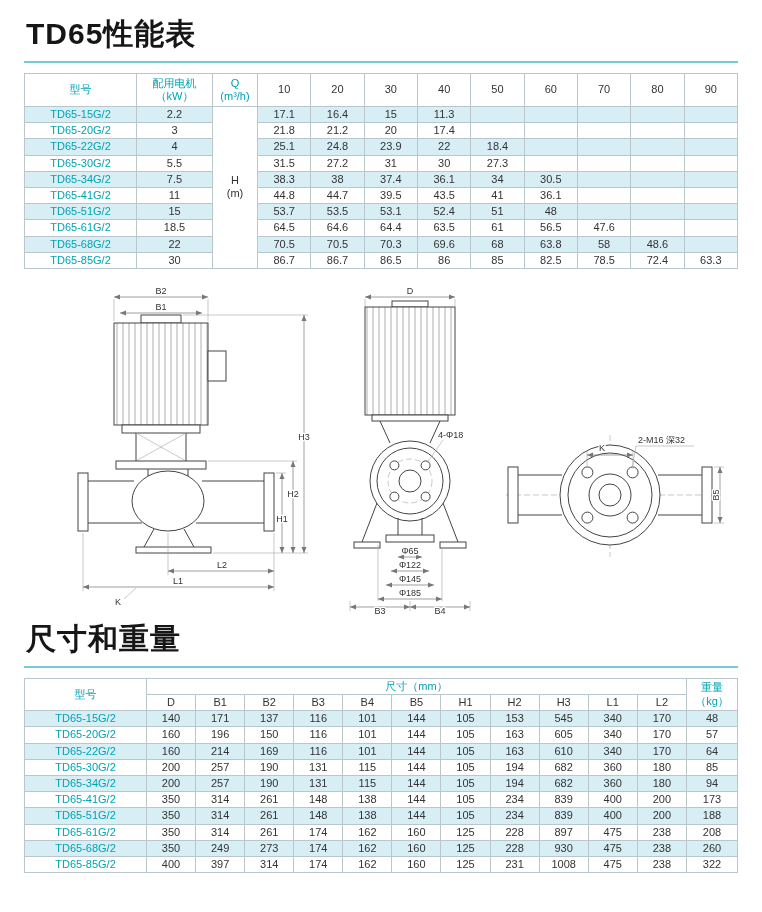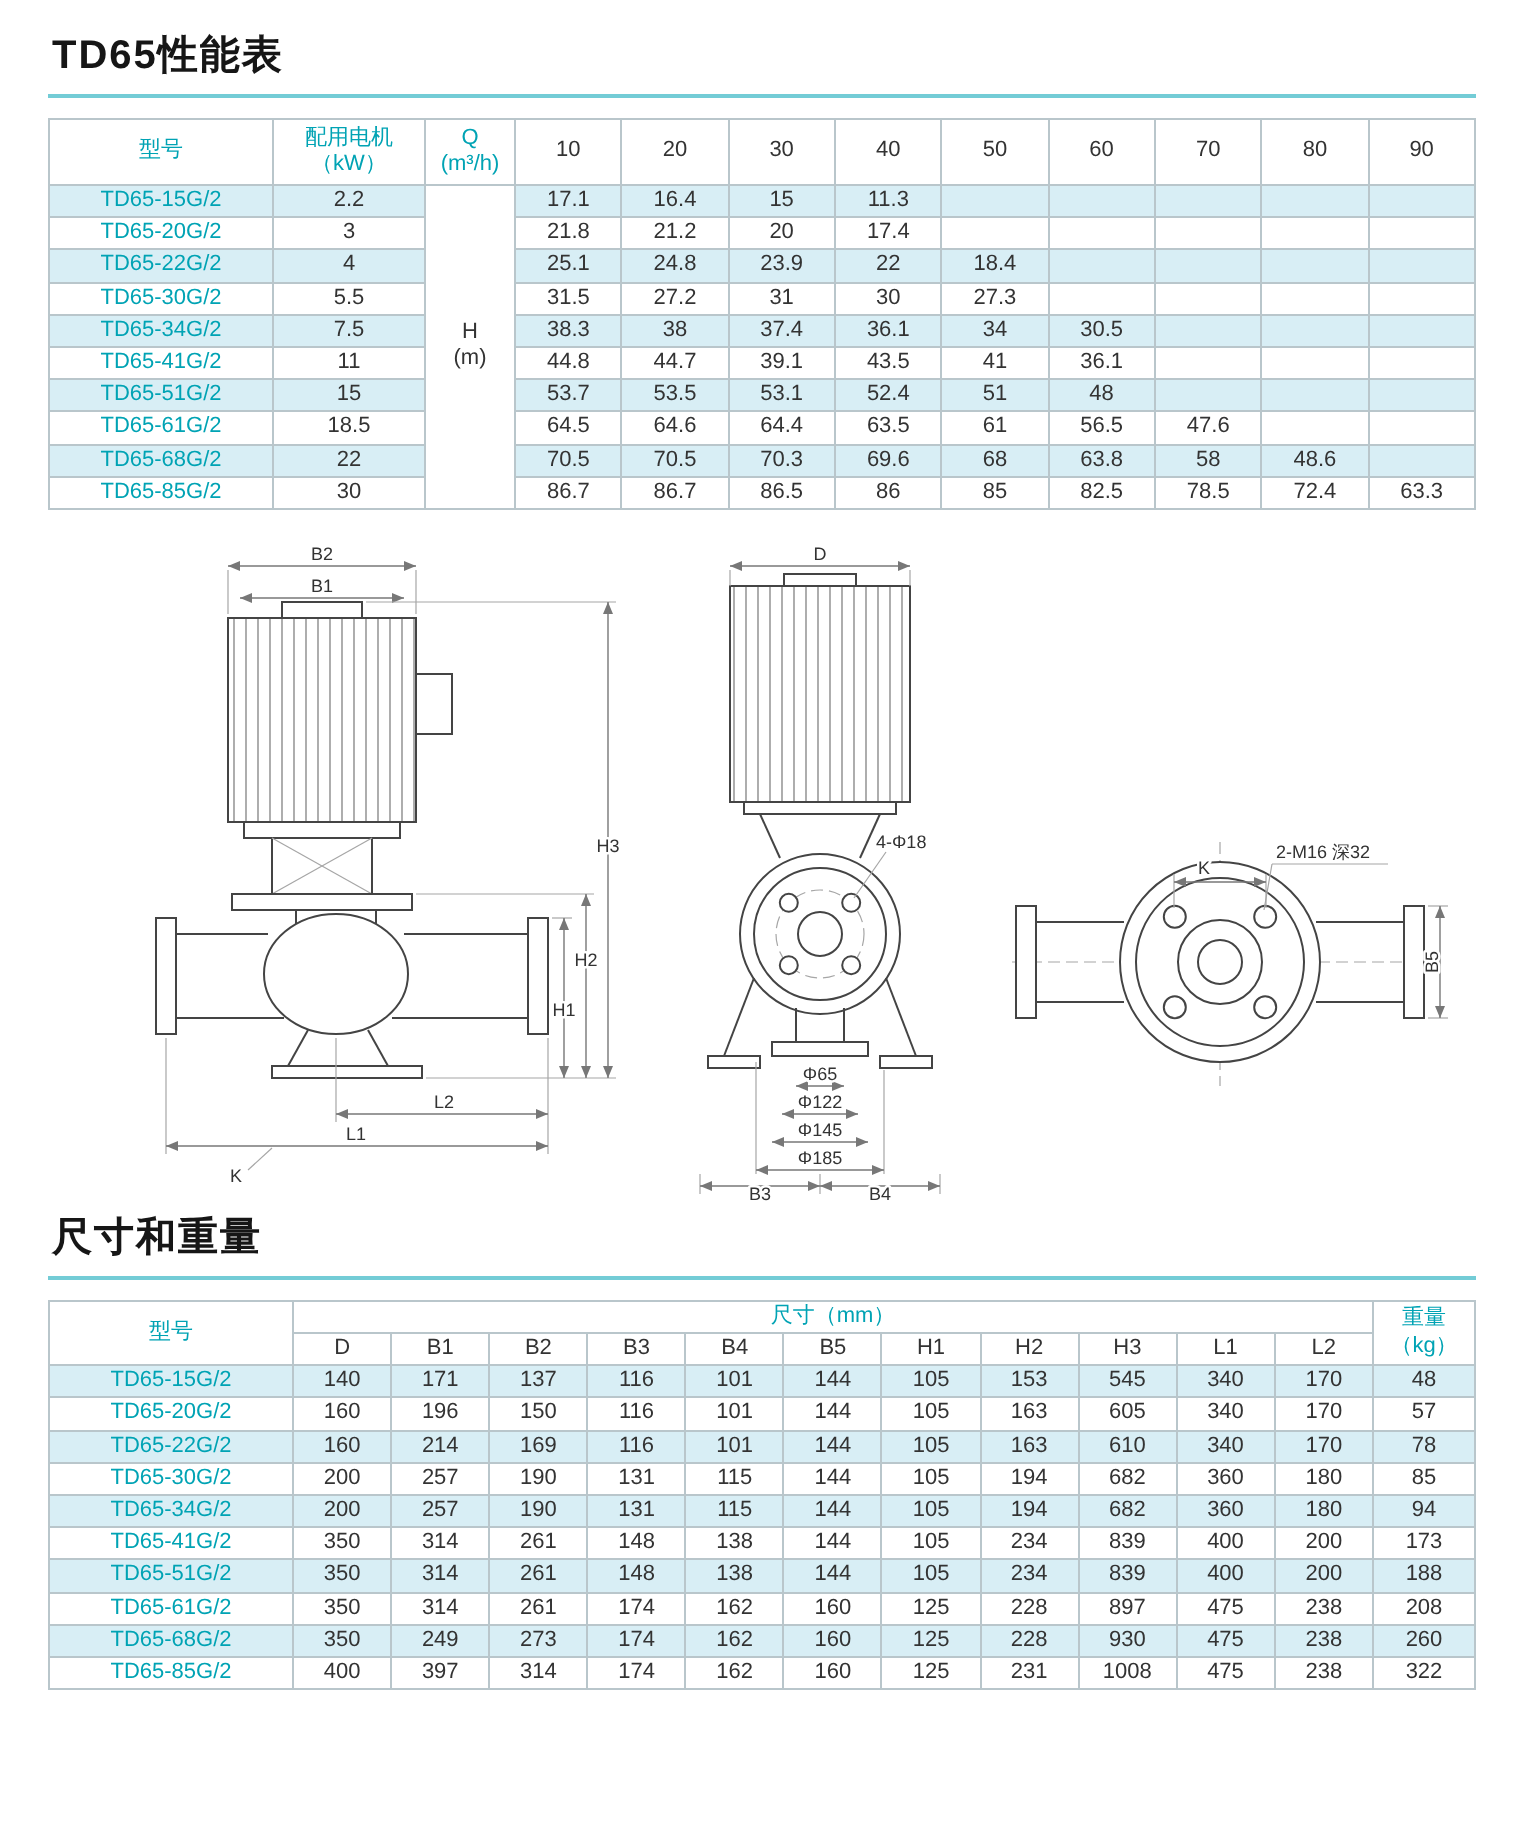--- a/index.html
+++ b/index.html
@@ -2,21 +2,21 @@
 <html lang="zh" style="--accent: #00a3b4; --row-alt: #d8eef5; --border: #b9c6cb;"><head>
 <meta charset="utf-8">
 <style>
   :root { --accent:#00a3b4; --row-alt:#d8eef5; --border:#b9c6cb; }
   * { margin:0; padding:0; }
   body {
     width:762px; height:912px; overflow:hidden; background:#fff;
     font-family:"Liberation Sans","DejaVu Sans",sans-serif; color:#333;
   }
   .page { padding:10px 24px 0 24px; }
-  .section-title { font-size:20px; font-weight:bold; color:#161616; margin:4px 0 6px 2px; letter-spacing:1px; }
+  .section-title { font-size:30px; font-weight:bold; color:#161616; margin:4px 0 6px 2px; letter-spacing:1px; }
   .title-rule { height:2px; background:var(--accent); opacity:.55; margin-bottom:10px; }
 
   table.data { width:100%; border-collapse:collapse; table-layout:fixed; font-size:11px; text-align:center;border-radius:31px; }
   table.data th, table.data td { border:1px solid var(--border); padding:1px 2px; height:13px; line-height:1.2; font-weight:normal; }
   table.data thead th { color:var(--accent); }
   table.data thead th.num { color:#333; }
   table.data td.model { color:var(--accent); }
   table.data tr.alt { background:var(--row-alt); }
   table.data td.hcell { background:#fff; color:#333; }
   .perf { margin-bottom:12px; }
@@ -129,21 +129,21 @@
           <td>30.5</td>
           <td></td>
           <td></td>
           <td></td>
         </tr>
         <tr>
           <td class="model">TD65-41G/2</td>
           <td>11</td>
           <td>44.8</td>
           <td>44.7</td>
-          <td>39.1</td>
+          <td>39.5</td>
           <td>43.5</td>
           <td>41</td>
           <td>36.1</td>
           <td></td>
           <td></td>
           <td></td>
         </tr>
         <tr class="alt">
           <td class="model">TD65-51G/2</td>
           <td>15</td>
@@ -454,21 +454,21 @@
           <td>214</td>
           <td>169</td>
           <td>116</td>
           <td>101</td>
           <td>144</td>
           <td>105</td>
           <td>163</td>
           <td>610</td>
           <td>340</td>
           <td>170</td>
-          <td>78</td>
+          <td>64</td>
         </tr>
         <tr>
           <td class="model">TD65-30G/2</td>
           <td>200</td>
           <td>257</td>
           <td>190</td>
           <td>131</td>
           <td>115</td>
           <td>144</td>
           <td>105</td>

